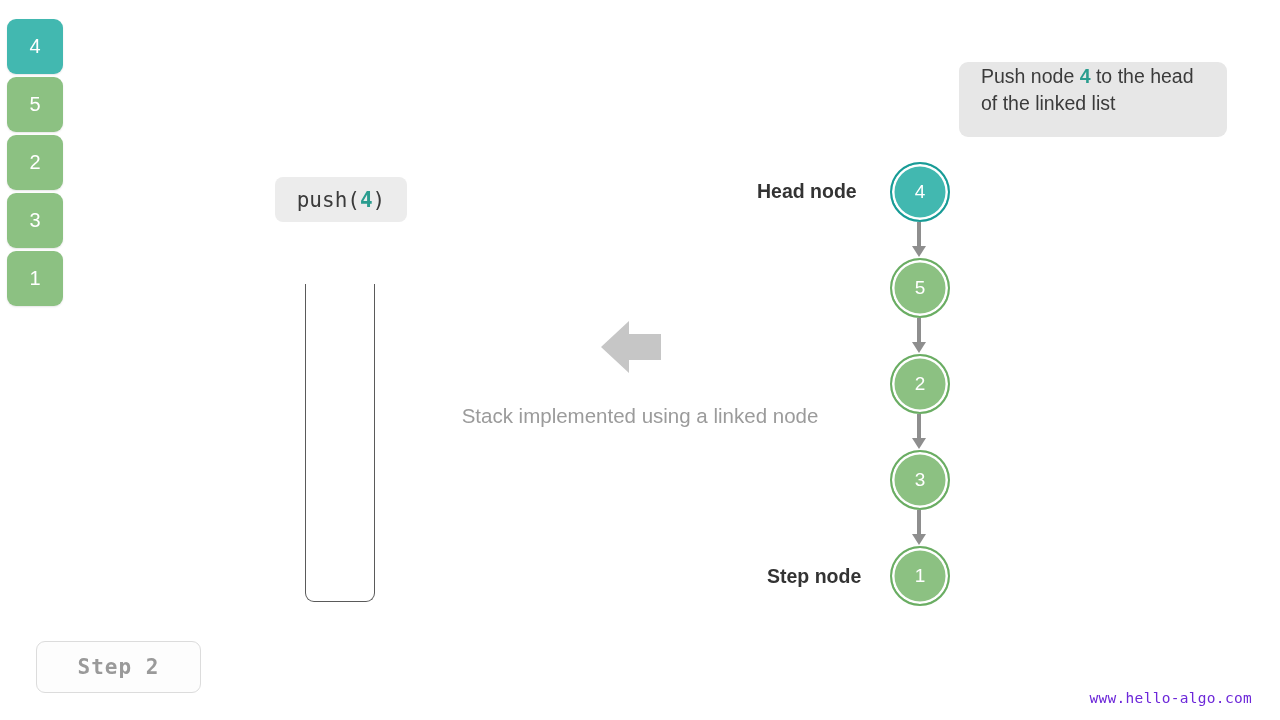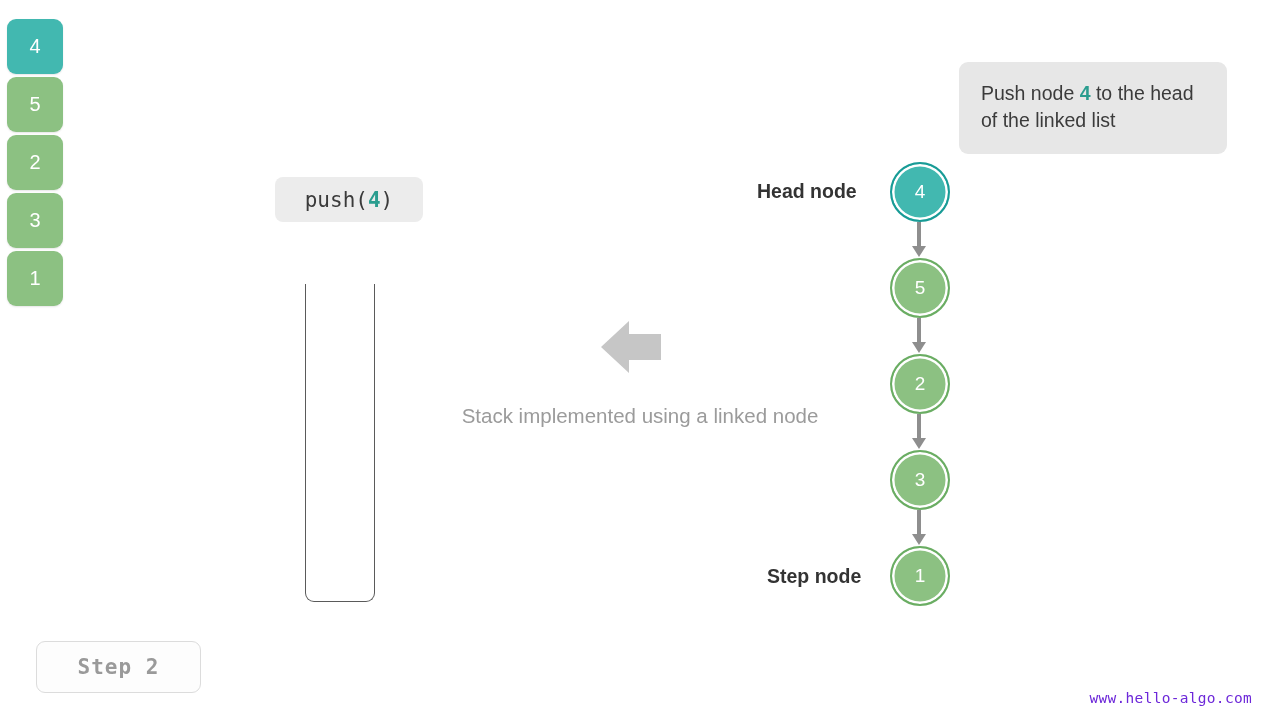--- a/index.html
+++ b/index.html
@@ -16,38 +16,38 @@
     -webkit-font-smoothing: antialiased;
   }
 
   
   #callout {
     position: absolute;
     left: 959px;
     top: 62px;
     width: 268px;
     box-sizing: border-box;
-    padding: 18px 22px 20px 22px;
+    padding: 1px 22px 20px 22px;
     background: #e7e7e7;
     border-radius: 9px;
     font-size: 19.5px;
     line-height: 27px;
     color: #3b3b3b;
   }
   #callout .accent {
     color: #2a9d8f;
     font-weight: bold;
   }
 
   
   #op-label {
     position: absolute;
     left: 275px;
     top: 177px;
-    width: 148px;
+    width: 132px;
     height: 45px;
     box-sizing: border-box;
     background: #ececec;
     border-radius: 8px;
     display: flex;
     align-items: center;
     justify-content: center;
     font-family: "DejaVu Sans Mono", "Liberation Mono", monospace;
     font-size: 21px;
     color: #3b3b3b;

